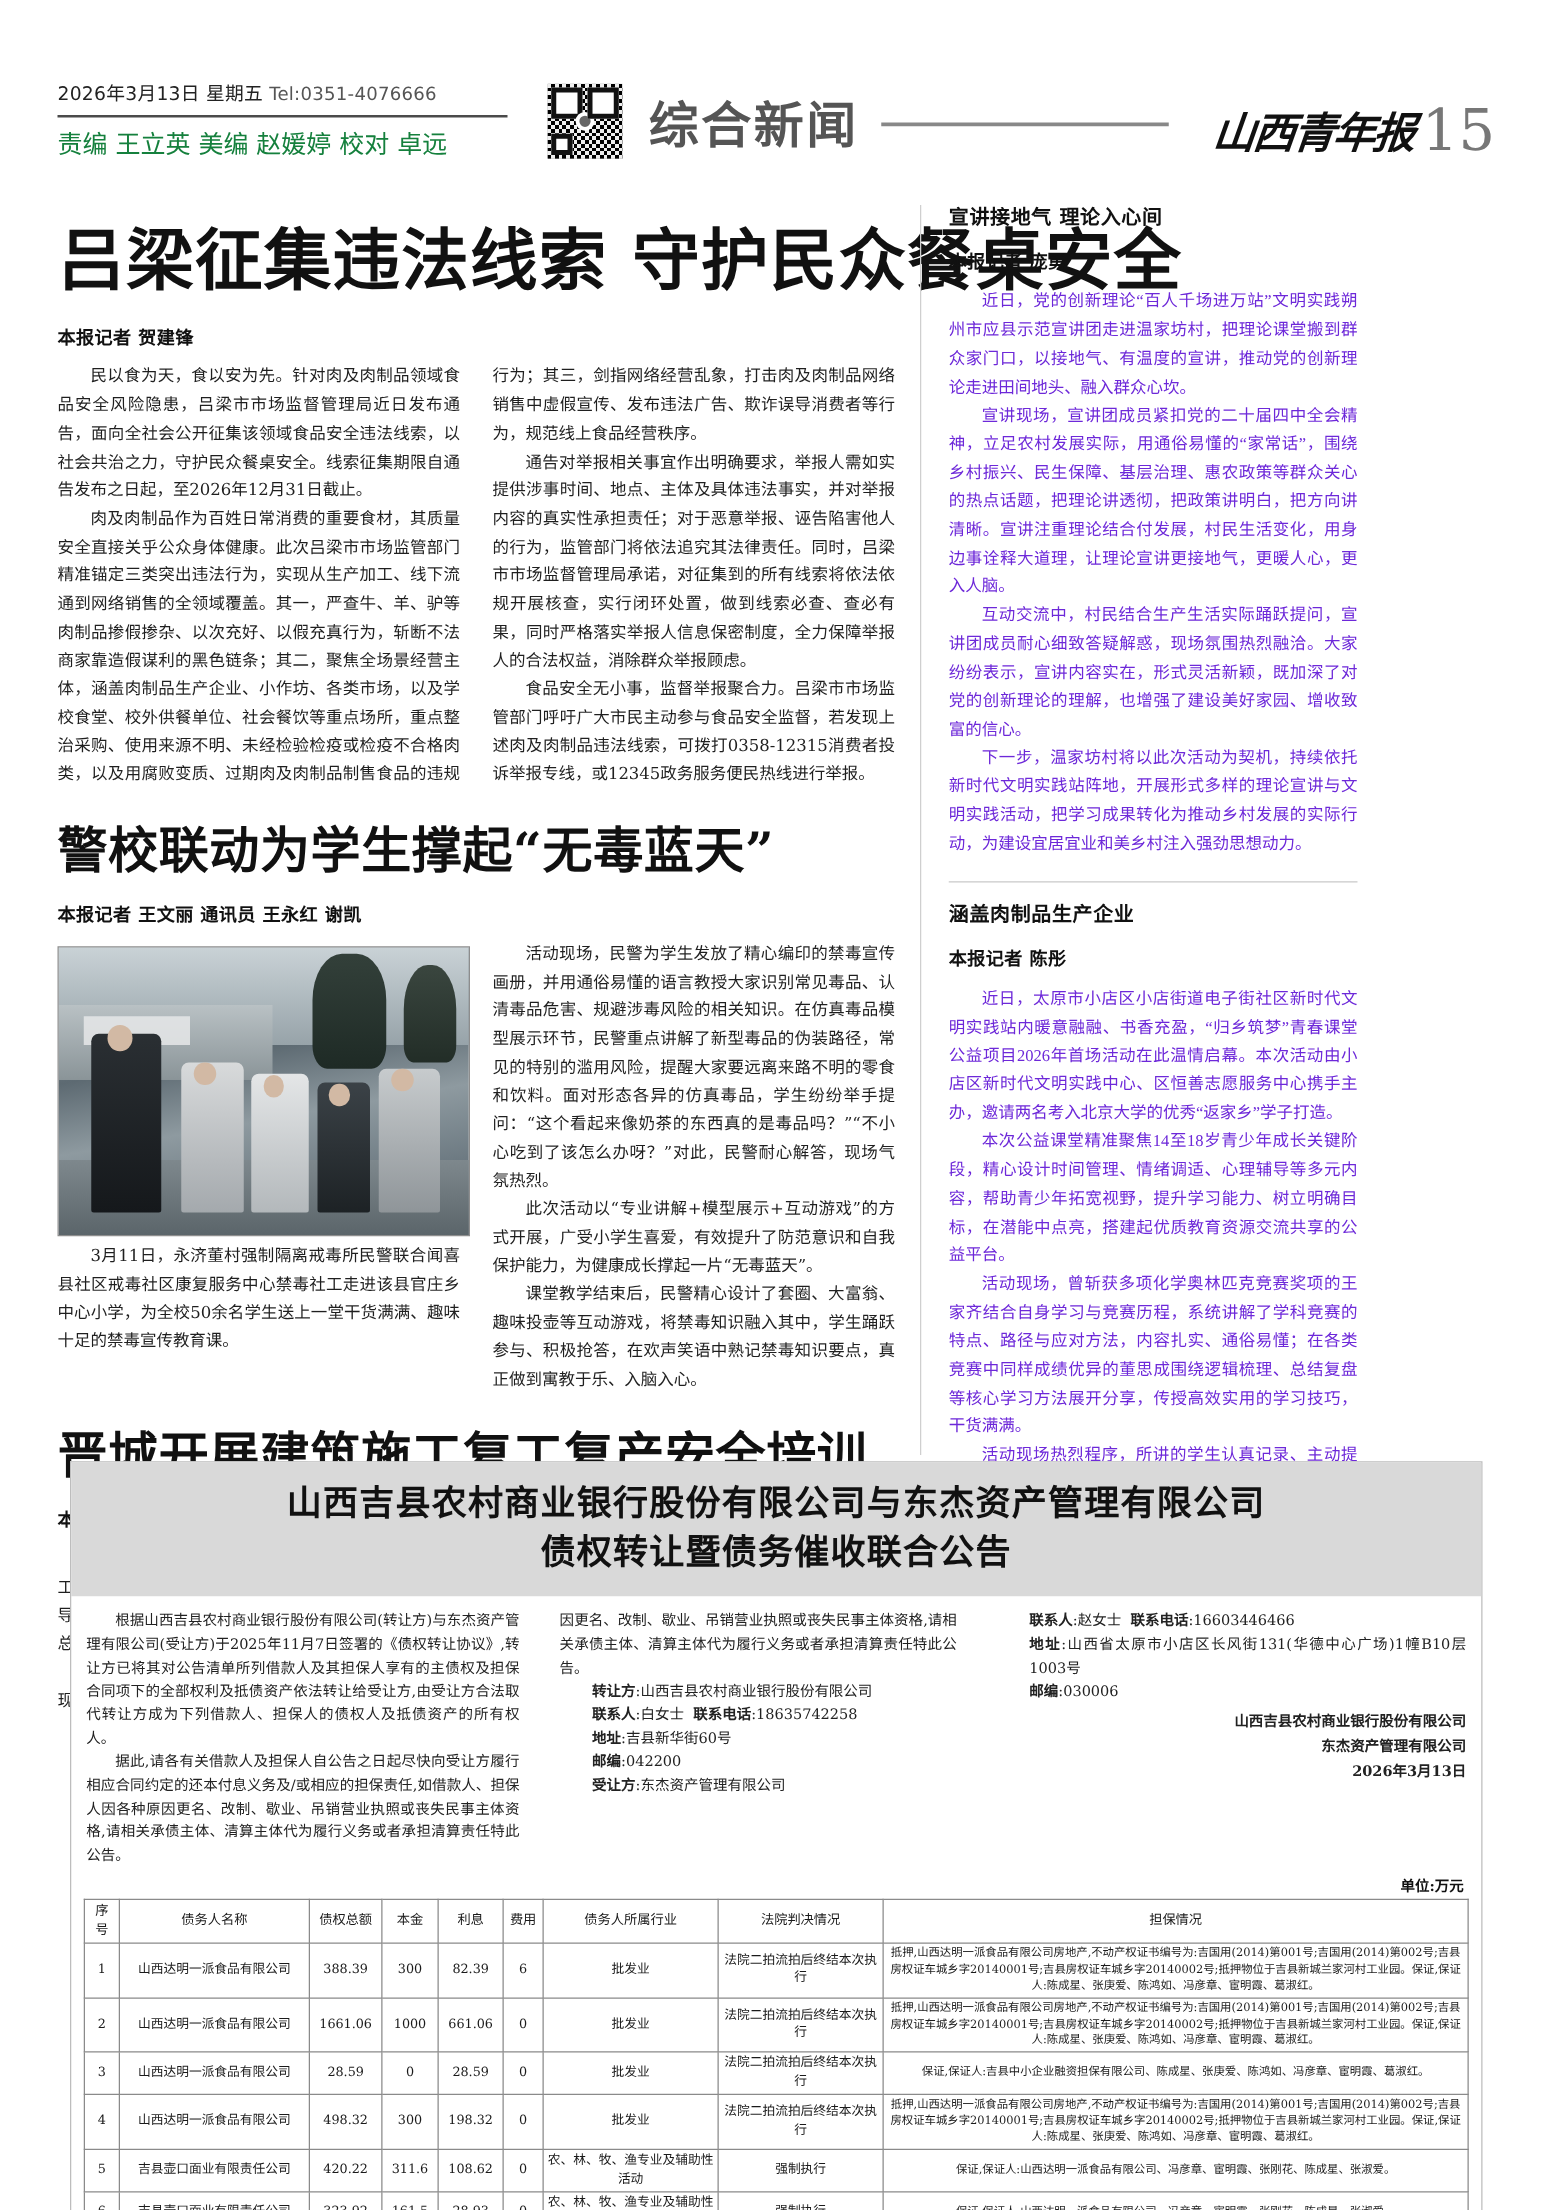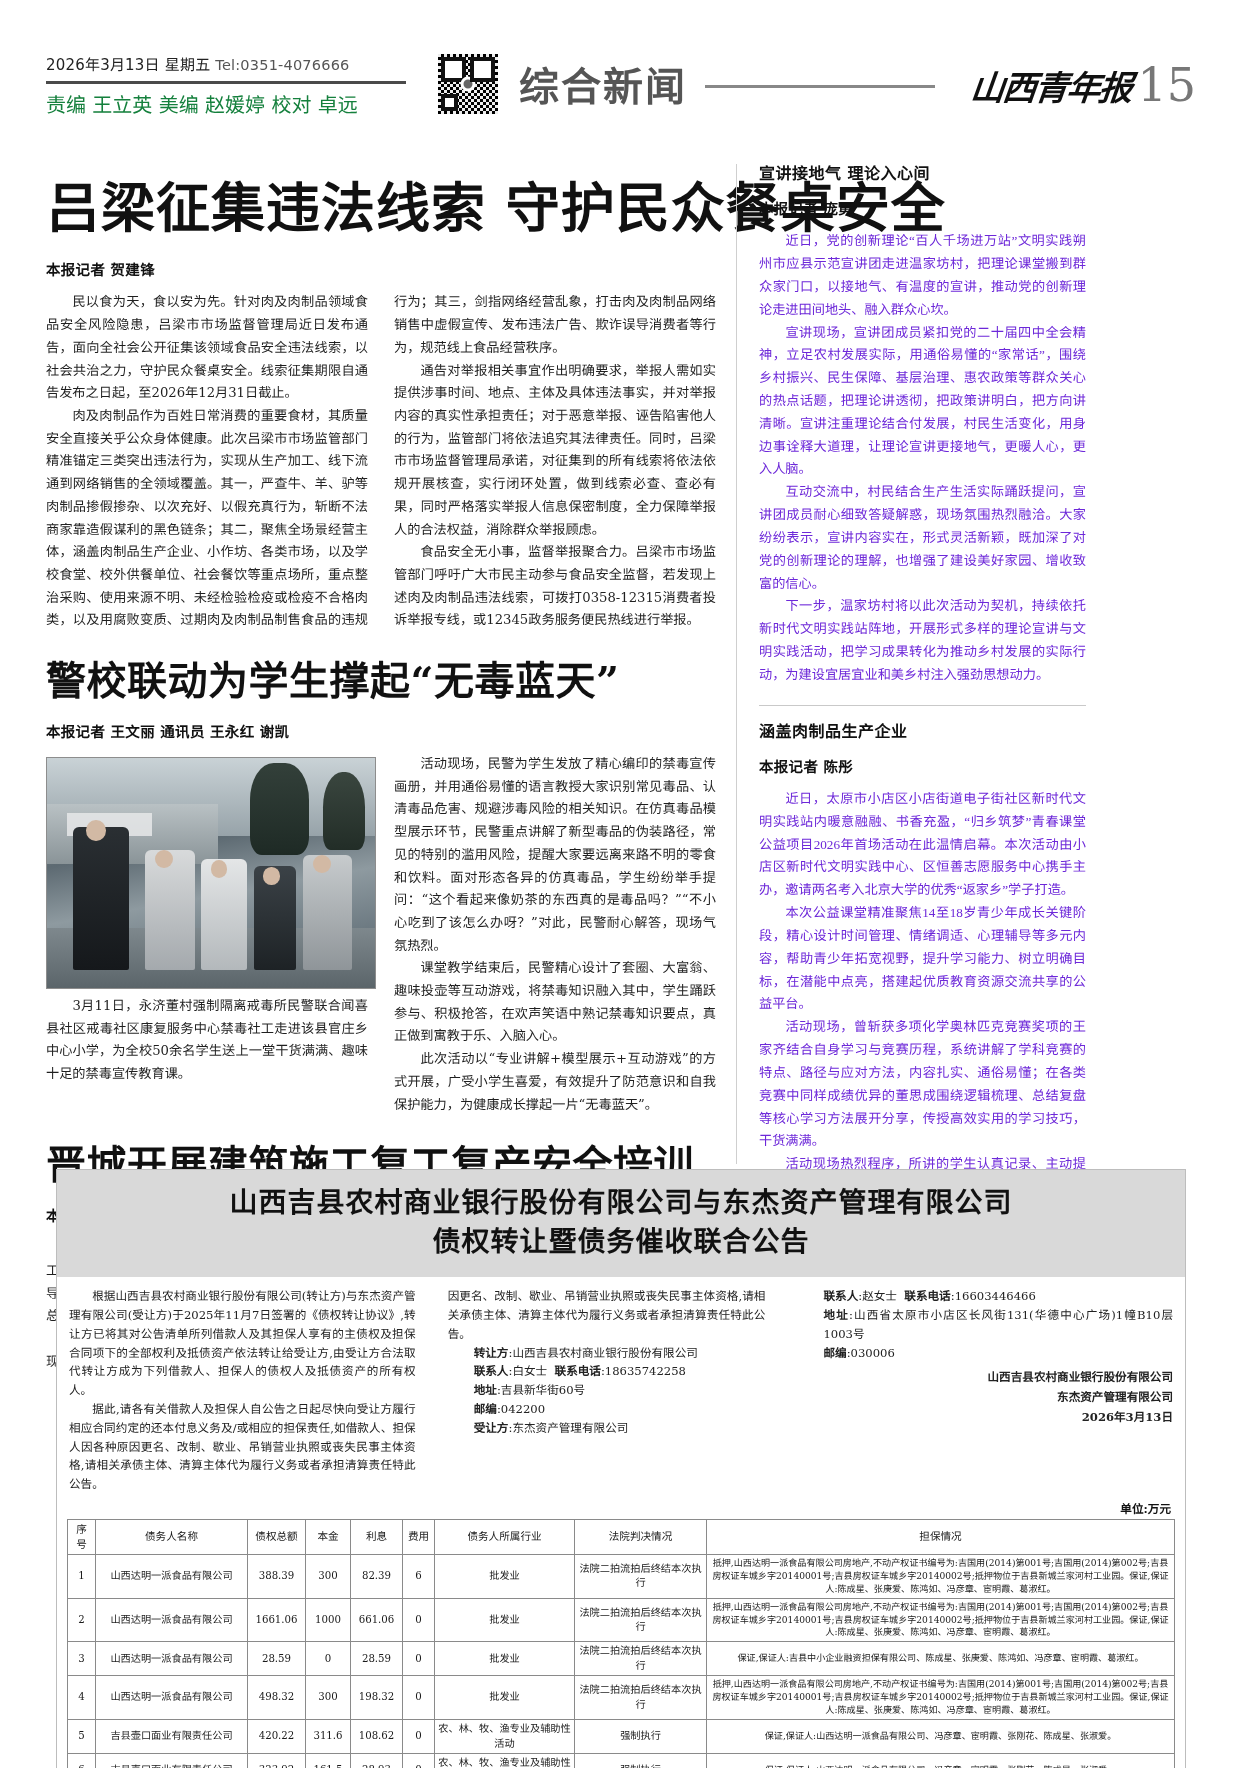--- a/index.html
+++ b/index.html
@@ -15,21 +15,21 @@
     overflow: hidden;
   }
   .page { width: 1242px; height: 1768px; position: relative; padding: 0; }
 
   
   .masthead {
     position: relative;
     height: 92px;
     margin: 36px 46px 0 46px;
     display: flex;
-    align-items: center;
+    align-items: flex-end;
   }
   .mh-left { width: 360px; padding-top: 8px; }
   .mh-date {
     font-size: 15px; color: #222; letter-spacing: .2px;
     white-space: nowrap; line-height: 1.5;
   }
   .mh-date .tel { color: #555; font-size: 14.5px; }
   .mh-rule { height: 2.5px; background: #4a4a4a; margin: 4px 0 5px 0; width: 100%; }
   .mh-credits { font-size: 20px; color: #15803d; white-space: nowrap; }
   .mh-center {
@@ -282,22 +282,22 @@
             <span class="fig f4"></span>
               <span class="fig f5"></span>
             <span class="head h1"></span>
               <span class="head h2"></span>
               <span class="head h3"></span>
             <span class="head h4"></span>
               <span class="head h5"></span>
           </div>
           <p>3月11日，永济董村强制隔离戒毒所民警联合闻喜县社区戒毒社区康复服务中心禁毒社工走进该县官庄乡中心小学，为全校50余名学生送上一堂干货满满、趣味十足的禁毒宣传教育课。</p>
           <p>活动现场，民警为学生发放了精心编印的禁毒宣传画册，并用通俗易懂的语言教授大家识别常见毒品、认清毒品危害、规避涉毒风险的相关知识。在仿真毒品模型展示环节，民警重点讲解了新型毒品的伪装路径，常见的特别的滥用风险，提醒大家要远离来路不明的零食和饮料。面对形态各异的仿真毒品，学生纷纷举手提问：“这个看起来像奶茶的东西真的是毒品吗？”“不小心吃到了该怎么办呀？”对此，民警耐心解答，现场气氛热烈。</p>
+          <p>此次活动以“专业讲解+模型展示+互动游戏”的方式开展，广受小学生喜爱，有效提升了防范意识和自我保护能力，为健康成长撑起一片“无毒蓝天”。</p>
           <p>课堂教学结束后，民警精心设计了套圈、大富翁、趣味投壶等互动游戏，将禁毒知识融入其中，学生踊跃参与、积极抢答，在欢声笑语中熟记禁毒知识要点，真正做到寓教于乐、入脑入心。</p>
-          <p>此次活动以“专业讲解+模型展示+互动游戏”的方式开展，广受小学生喜爱，有效提升了防范意识和自我保护能力，为健康成长撑起一片“无毒蓝天”。</p>
         </div>
       </div>
 
       <div>
         <div class="h-sub">晋城开展建筑施工复工复产安全培训</div>
         <div class="byline">本报记者  毛明辉</div>
         <div class="two-col body-text">
           <p>3月10日，晋城市住建局组织开展全市建筑施工复工复产安全培训，全市各县(市、区)住建部门分管领导、质安股负责人、一线监管人员及重点项目负责人、总监、安全管理人员近300人参加。</p>
           <p>此次培训特邀省、市业内专家授课，围绕建筑施工现场有限空间作业、防高坠安全管理、危险性较大分部分项工程管控、房屋市政工程重大事故隐患判定标准、施工现场消防安全及安全生产责任保险等核心内容展开系统讲解。课程紧贴施工一线实际，兼具针对性与实操性，有效提升了参训人员的安全意识与专业技能。</p>
         </div>

